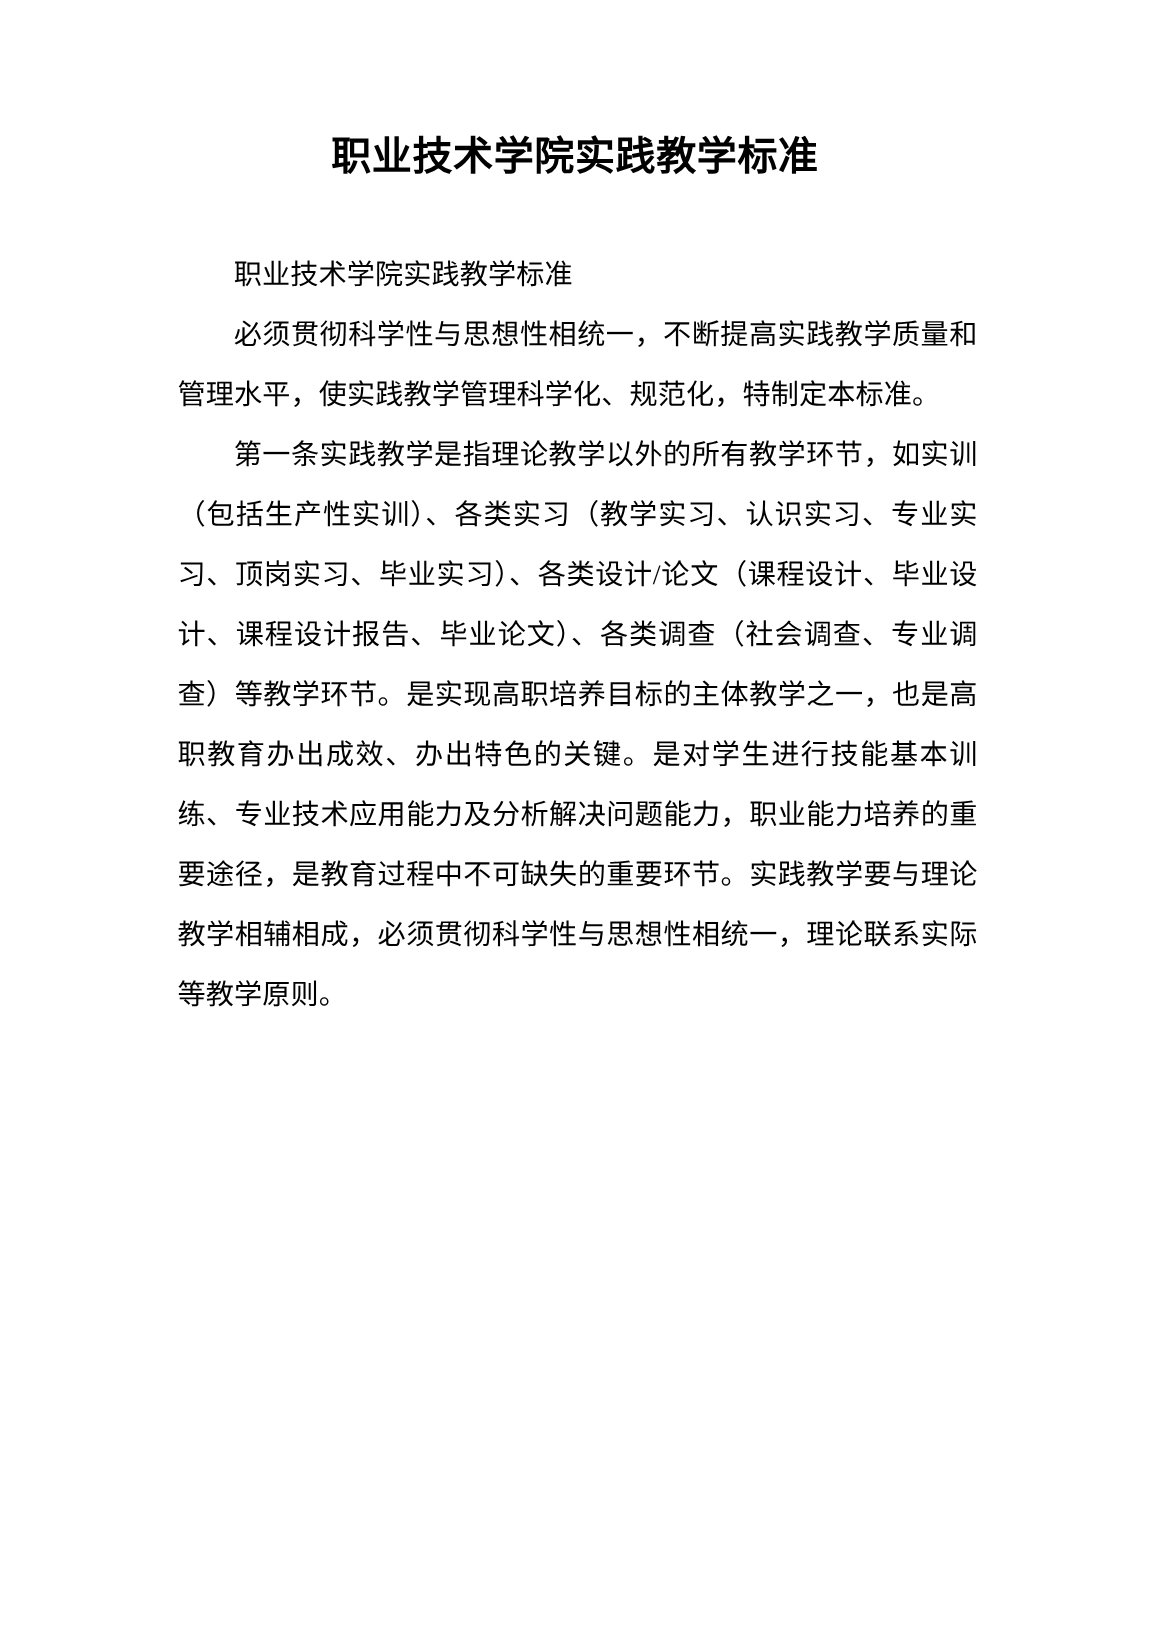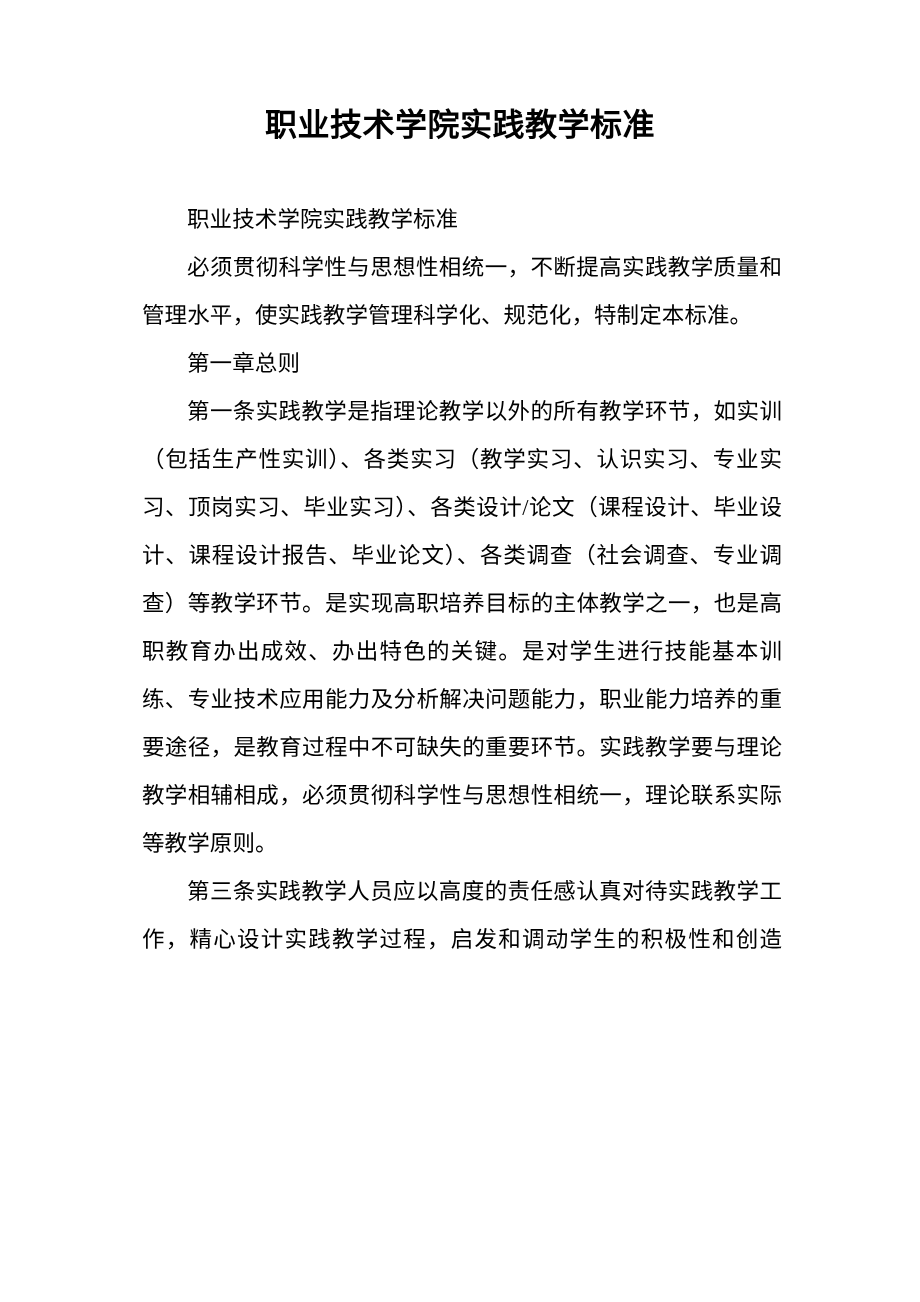--- a/index.html
+++ b/index.html
@@ -68,22 +68,20 @@
 </head>
 <body>
 
 <div class="page">
 
   <h1 class="doc-title">职业技术学院实践教学标准</h1>
 
   <div class="body-block">
     <p class="para">职业技术学院实践教学标准</p>
     <p class="para">必须贯彻科学性与思想性相统一，不断提高实践教学质量和管理水平，使实践教学管理科学化、规范化，特制定本标准。</p>
-    <p class="para">第一章总则</p>
     <p class="para">第一条实践教学是指理论教学以外的所有教学环节，如实训（包括生产性实训）、各类实习（教学实习、认识实习、专业实习、顶岗实习、毕业实习）、各类设计/论文（课程设计、毕业设计、课程设计报告、毕业论文）、各类调查（社会调查、专业调查）等教学环节。是实现高职培养目标的主体教学之一，也是高职教育办出成效、办出特色的关键。是对学生进行技能基本训练、专业技术应用能力及分析解决问题能力，职业能力培养的重要途径，是教育过程中不可缺失的重要环节。实践教学要与理论教学相辅相成，必须贯彻科学性与思想性相统一，理论联系实际等教学原则。</p>
-    <p class="para">第三条实践教学人员应以高度的责任感认真对待实践教学工作，精心设计实践教学过程，启发和调动学生的积极性和创造性，要运用</p>
   </div>
 
   <div class="page-footer">
     <span class="num">1 / 8</span>
   </div>
 
 </div>
 
 </body></html>

